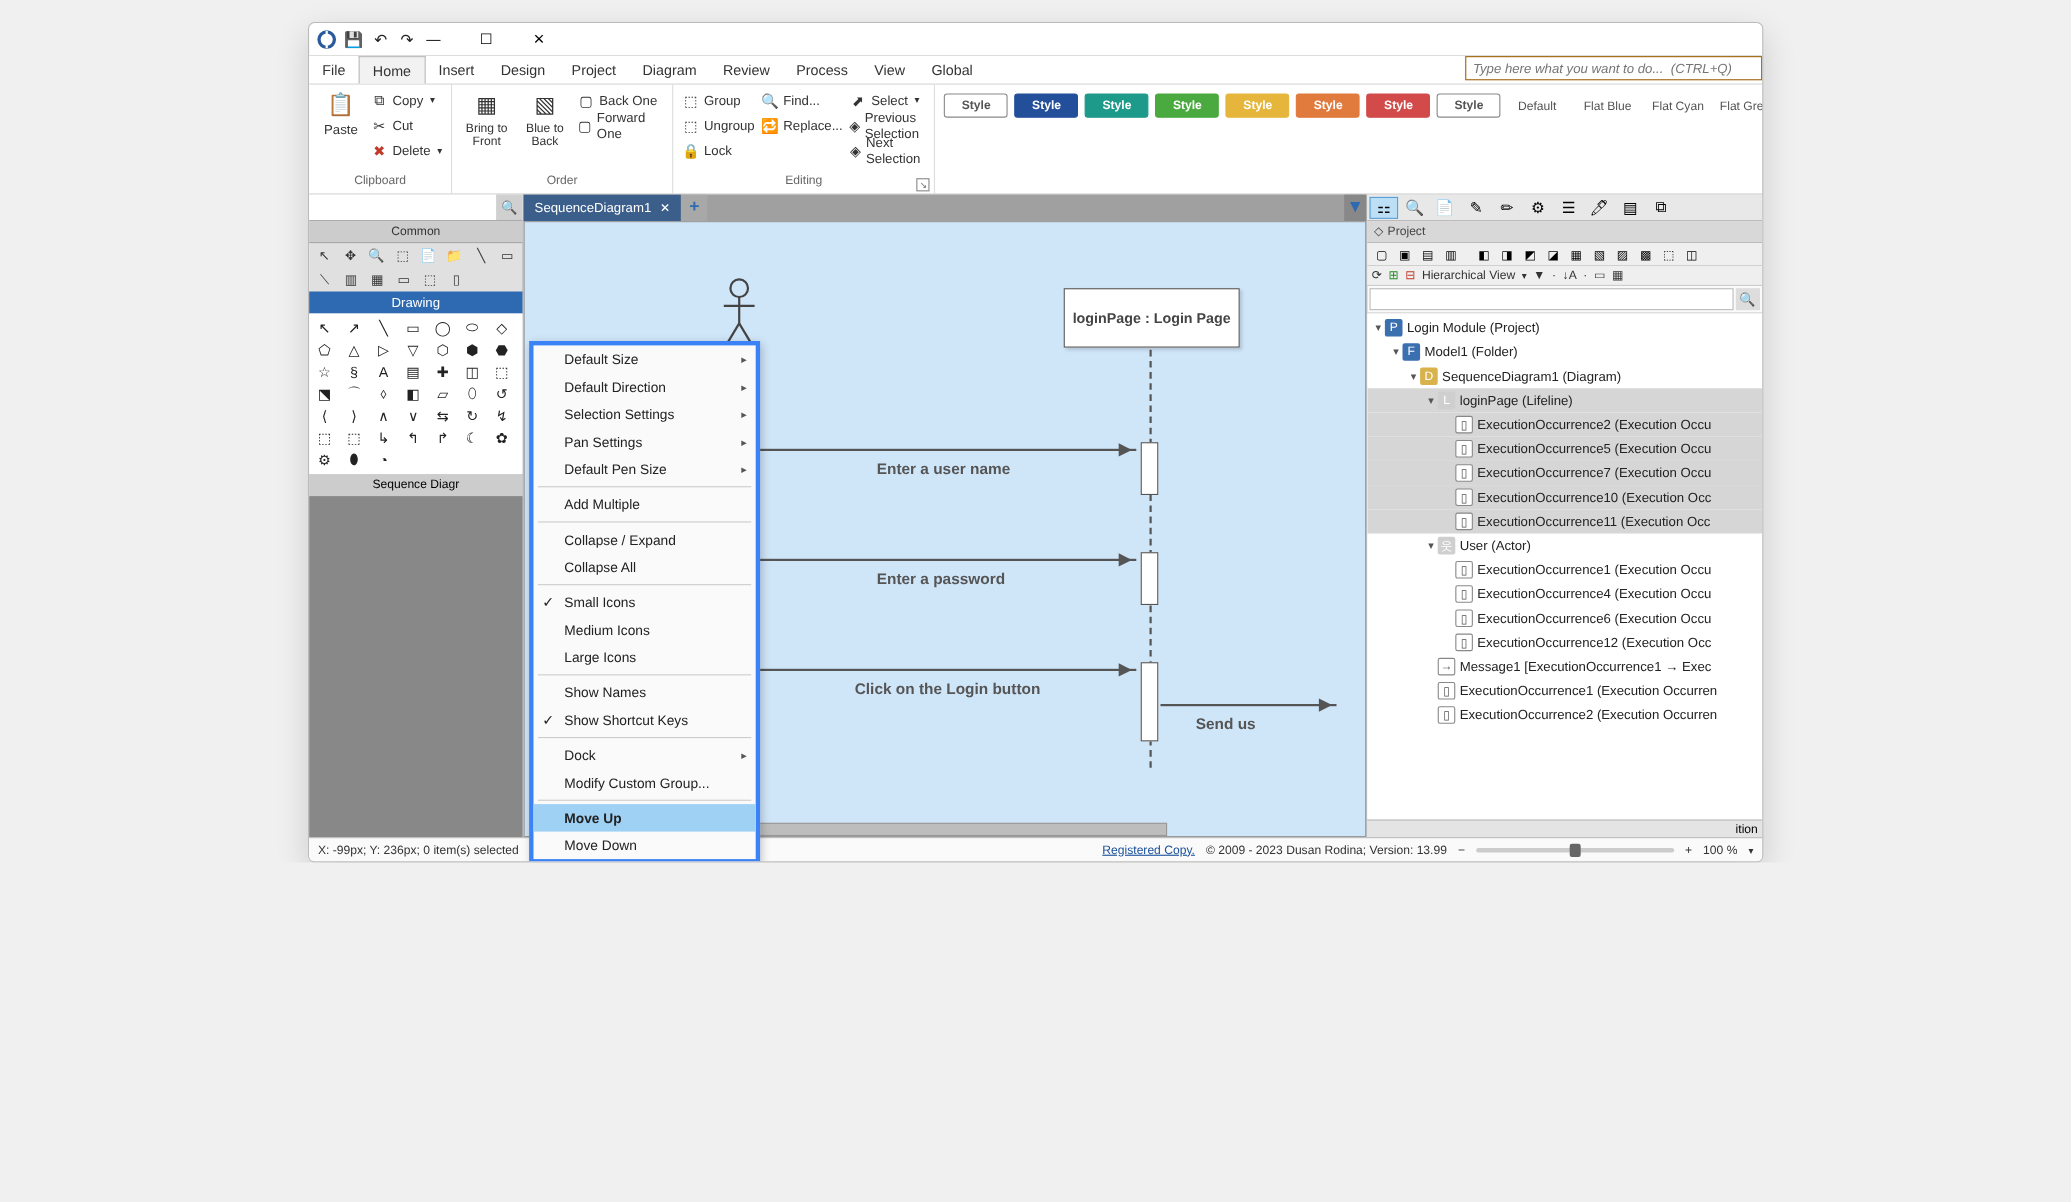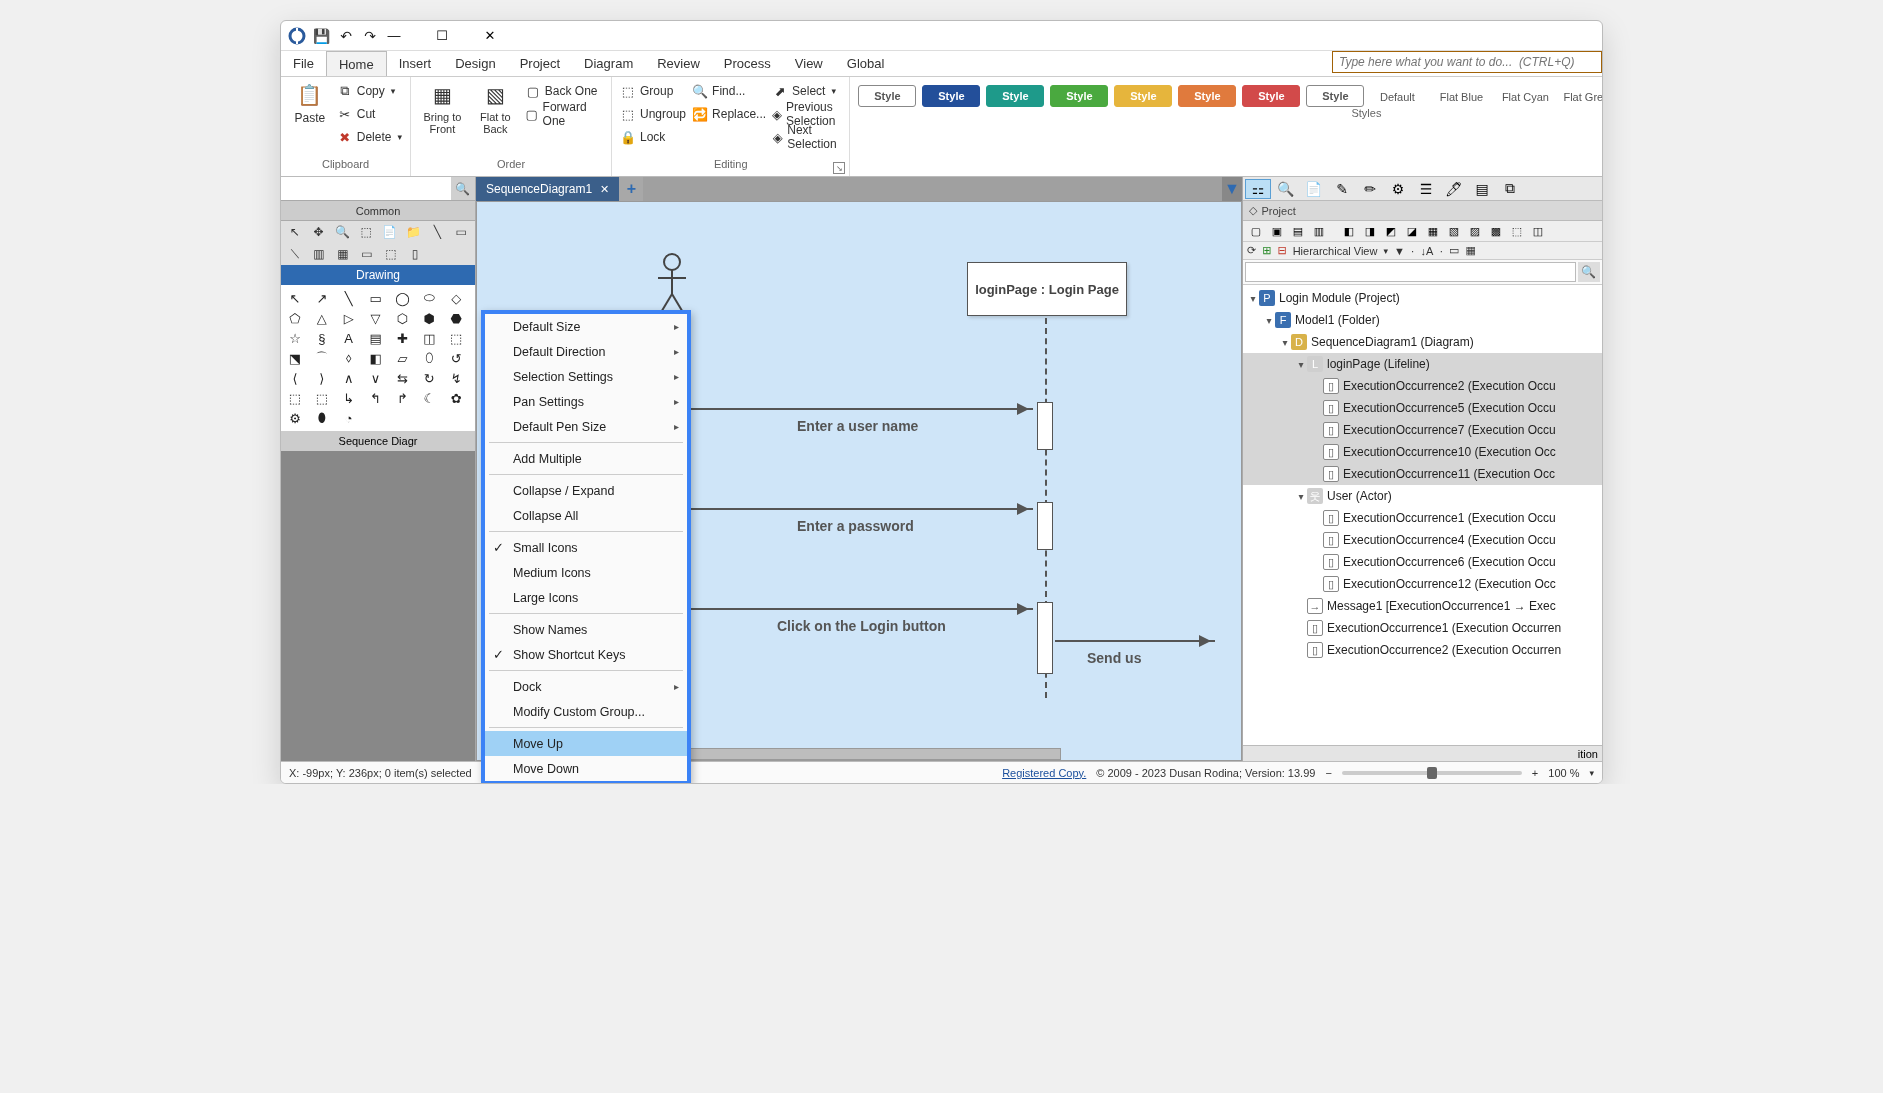--- a/index.html
+++ b/index.html
@@ -74,21 +74,21 @@
   .tree-item { display:flex; align-items:center; height:22px; font-size:12px; color:#222; white-space:nowrap; }
   .tree-item .twisty { width:12px; text-align:center; color:#555; font-size:10px; }
   .tree-item .ticon { width:16px; height:16px; display:flex; align-items:center; justify-content:center; margin-right:4px; font-size:11px; background:#4a7ab8; color:#fff; border-radius:2px; }
   .tree-item.sel { background:#d6d6d6; }
   
   .context-menu { position:absolute; left:200px; top:289px; width:210px; background:#fafafa; border:4px solid #3b82f6; box-shadow:2px 3px 8px rgba(0,0,0,0.25); font-size:12.5px; z-index:50; }
   .context-menu .cm-item { height:25px; display:flex; align-items:center; padding:0 10px 0 28px; position:relative; color:#222; }
   .context-menu .cm-item.has-sub::after { content:"▸"; position:absolute; right:8px; font-size:10px; color:#555; }
   .context-menu .cm-item.checked::before { content:"✓"; position:absolute; left:8px; font-size:13px; }
   .context-menu .cm-sep { height:1px; background:#ccc; margin:3px 4px; }
-  .context-menu .cm-item.highlight { background:#9fd1f5; }
+  .context-menu .cm-item.highlight { background:#9fd1f5;font-weight:bold; }
   
   .statusbar { height:22px; border-top:1px solid #bbb; display:flex; align-items:center; font-size:11px; color:#333; padding:0 8px; gap:29px; background:#fafafa; }
   .statusbar .sb-right { margin-left:auto; display:flex; align-items:center; gap:10px; }
   .zoom-slider { width:180px; height:4px; background:#ccc; position:relative; border-radius:2px; }
   .zoom-slider .thumb { position:absolute; left:50%; top:-4px; width:10px; height:12px; background:#666; border-radius:2px; transform:translateX(-50%); }
   .expander { position:absolute; right:4px; bottom:2px; width:12px; height:12px; border:1px solid #888; font-size:8px; display:flex; align-items:center; justify-content:center; color:#666; }
   .right-icon-strip { height:24px; background:#e8e8e8; border-bottom:1px solid #bbb; display:flex; align-items:center; gap:2px; padding:0 2px; }
   .right-icon-strip span { width:26px; height:20px; display:flex; align-items:center; justify-content:center; font-size:14px; border:1px solid transparent; }
   .right-icon-strip span.active { background:#bcdff5; border:1px solid #5a9fd4; }
   a.registered { color:#1a4f9c; text-decoration:underline; }
@@ -159,21 +159,21 @@
     </div>
 
     <div class="ribbon-group" style="width:220px; position:relative;">
       <div class="group-body">
         <div class="big-btn">
           <span class="icon">▦</span>
           <span style="text-align:center; font-size:11px;">Bring to Front</span>
         </div>
         <div class="big-btn">
           <span class="icon">▧</span>
-          <span style="text-align:center; font-size:11px;">Flat to Back</span>
+          <span style="text-align:center; font-size:11px;">Blue to Back</span>
         </div>
         <div class="small-row">
           <div class="small-btn">
               <span class="icon">▢</span>
               <span>Back One</span>
             </div>
           <div class="small-btn">
               <span class="icon">▢</span>
               <span>Forward One</span>
             </div>
@@ -244,21 +244,20 @@
             <div class="style-label" style="width: 58px;">Default</div>
             <div class="style-label" style="width: 58px;">Flat Blue</div>
             <div class="style-label" style="width: 58px;">Flat Cyan</div>
             <div class="style-label" style="width: 58px;">Flat Green</div>
             <div class="style-label" style="width: 58px;">Flat Yellow</div>
             <div class="style-label" style="width: 58px;">Flat Orang</div>
             <div class="style-label" style="width: 58px;">Flat Red</div>
             <div class="style-label" style="width: 58px;">Flat White</div>
           </div>
         </div>
-      <div class="group-label">Styles</div>
       <div class="expander">↘</div>
     </div>
   </div>
 
   <div class="main">
 
     <div class="left-sidebar">
       <div class="search-row">
         <input style="">
         <div class="sbtn">🔍</div>

